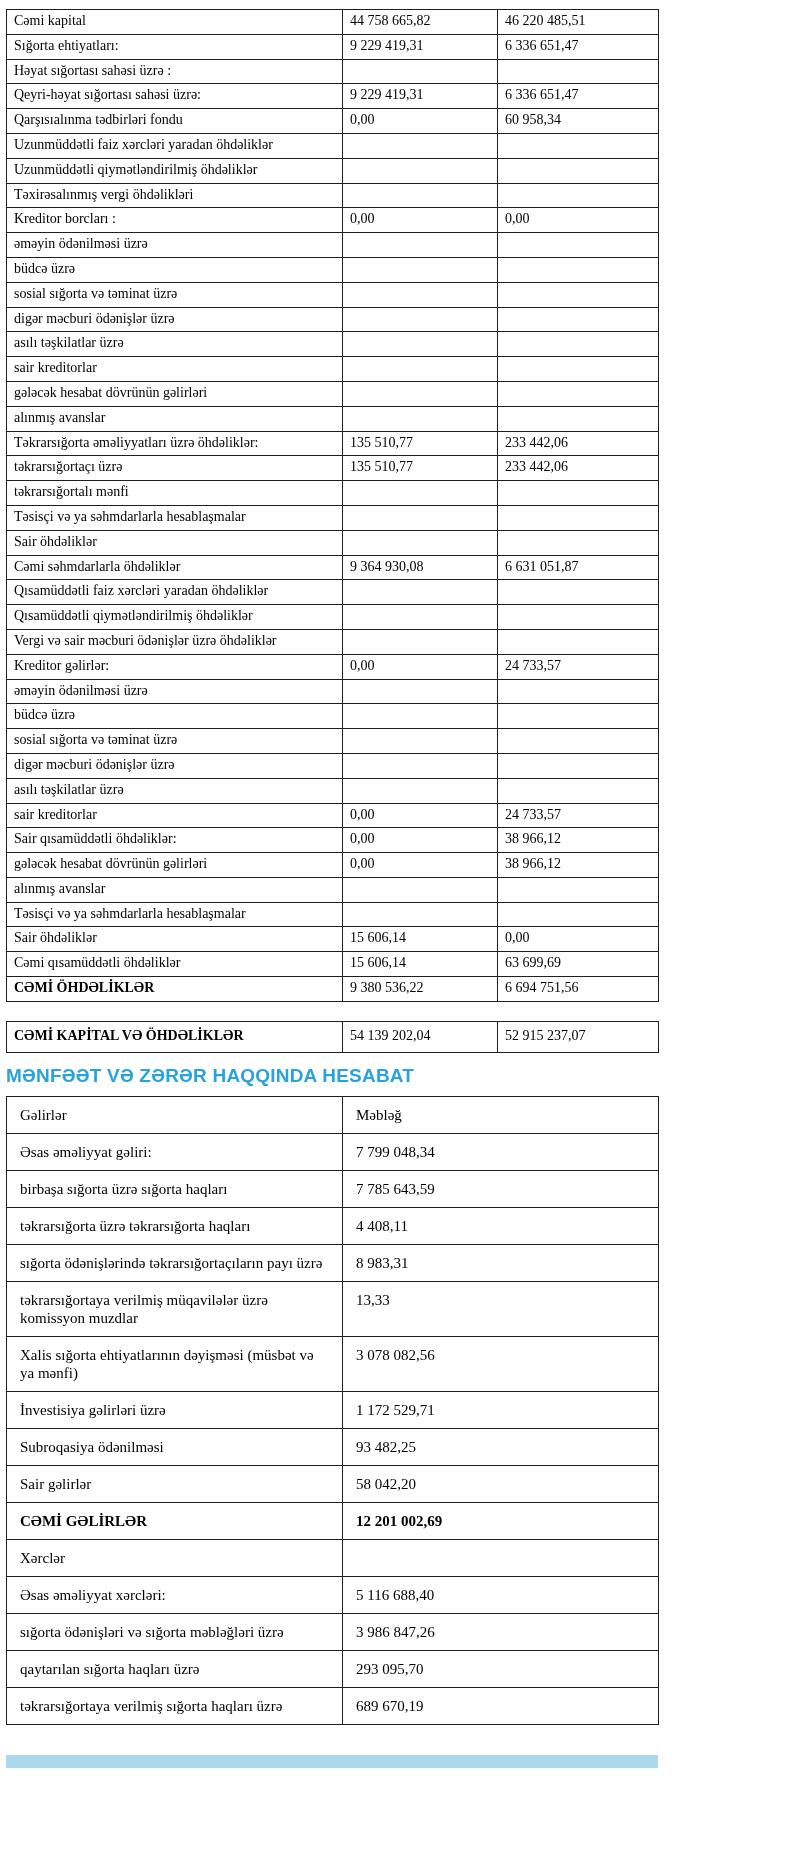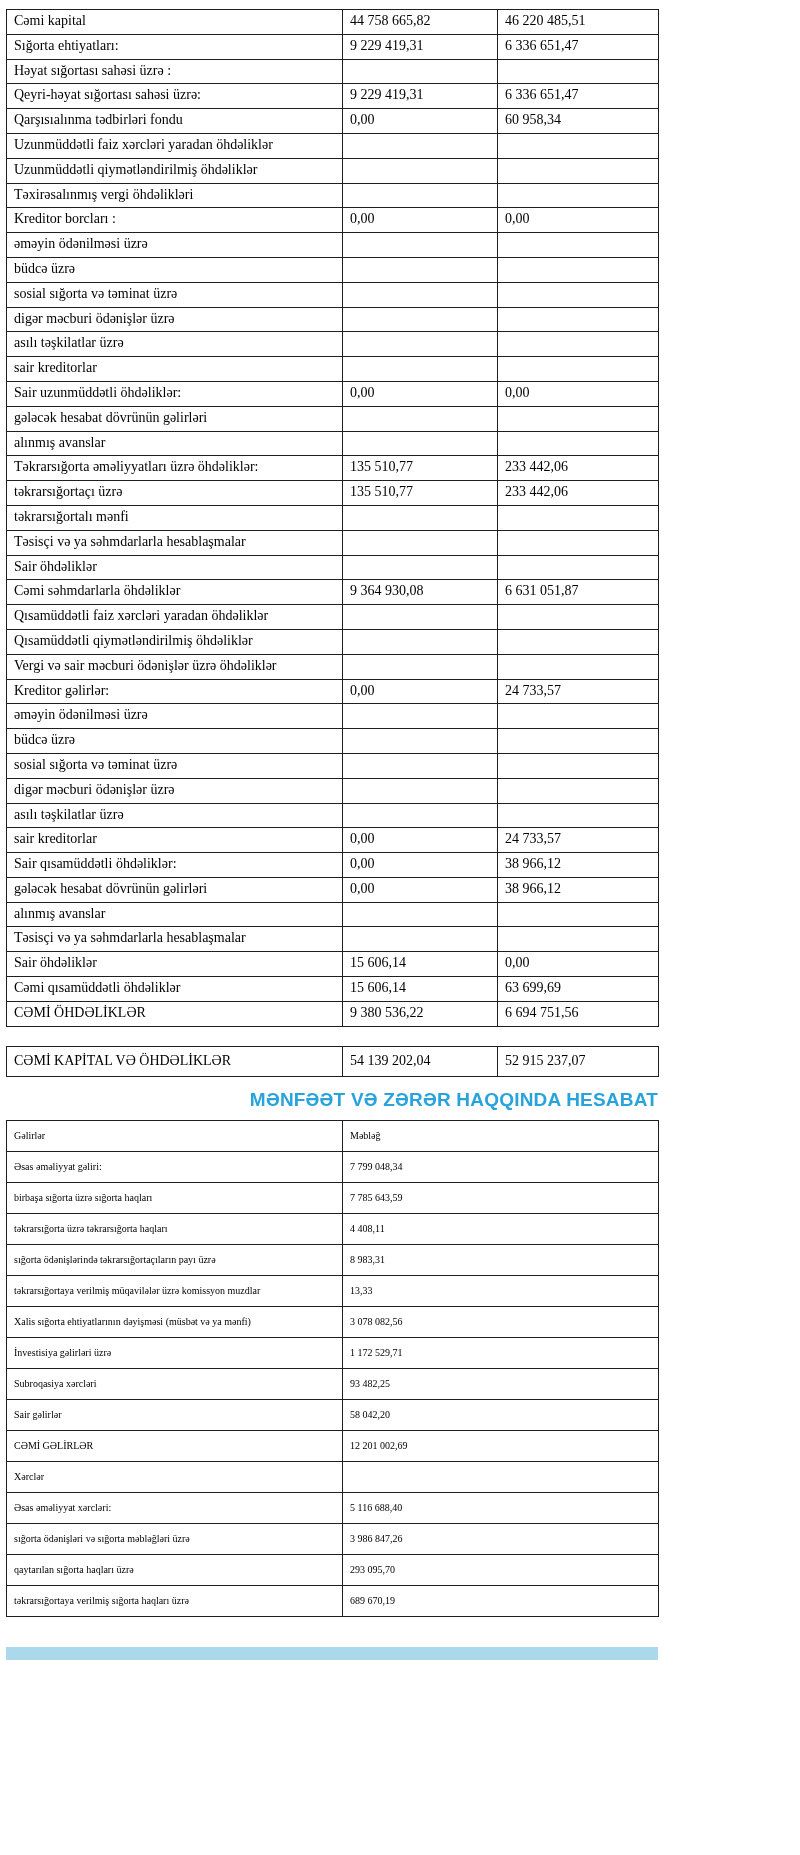--- a/index.html
+++ b/index.html
@@ -17,31 +17,31 @@
   .page{padding:9px 0 0 6px;}
   table{border-collapse:collapse;table-layout:fixed;width:652px;}
   td{
     border:1px solid var(--border);
     padding:3px 7px 4px 7px;
     font-size:14px;line-height:1.2;
     vertical-align:top;overflow:hidden;
     word-wrap:break-word;
   }
   .section{font-weight:bold;padding-top:5px;padding-bottom:10px;}
-  .bold{font-weight:normal;margin-top:8px;}
+  .bold{font-weight:bold;margin-top:8px;}
   .total-table{margin-top:19px;}
   .total-table td{padding-top:6px;padding-bottom:7px;}
   .pl-heading{
-    width:652px;text-align:right;
+    width:652px;text-align:left;
     font-family:"Liberation Sans", sans-serif;
     font-weight:bold;font-size:19px;letter-spacing:.2px;
     color:var(--accent);
     margin:12px 0 9px 0;
   }
-  .income td{font-size:10px;padding:9px 7px;}
+  .income td{font-size:15px;padding:9px 13px;}
   .bottom-bar{width:652px;height:13px;background:var(--bar);margin-top:30px;}
 </style>
 </head>
 <body>
 
 <div class="page">
 
   <table>
     <colgroup>
       <col style="width:336px">
@@ -116,25 +116,20 @@
         </tr>
         <tr>
           <td>asılı təşkilatlar üzrə</td>
           <td></td>
           <td></td>
         </tr>
         <tr>
           <td>sair kreditorlar</td>
           <td></td>
           <td></td>
-        </tr>
-        <tr>
-          <td>Sair uzunmüddətli öhdəliklər:</td>
-          <td>0,00</td>
-          <td>0,00</td>
         </tr>
         <tr>
           <td>gələcək hesabat dövrünün gəlirləri</td>
           <td></td>
           <td></td>
         </tr>
         <tr>
           <td>alınmış avanslar</td>
           <td></td>
           <td></td>
@@ -306,21 +301,21 @@
         </tr>
         <tr>
           <td>Xalis sığorta ehtiyatlarının dəyişməsi (müsbət və ya mənfi)</td>
           <td>3 078 082,56</td>
         </tr>
         <tr>
           <td>İnvestisiya gəlirləri üzrə</td>
           <td>1 172 529,71</td>
         </tr>
         <tr>
-          <td>Subroqasiya xərcləri</td>
+          <td>Subroqasiya ödənilməsi</td>
           <td>93 482,25</td>
         </tr>
         <tr>
           <td>Sair gəlirlər</td>
           <td>58 042,20</td>
         </tr>
         <tr>
           <td class="bold">CƏMİ  GƏLİRLƏR</td>
           <td class="bold">12 201 002,69</td>
         </tr>

